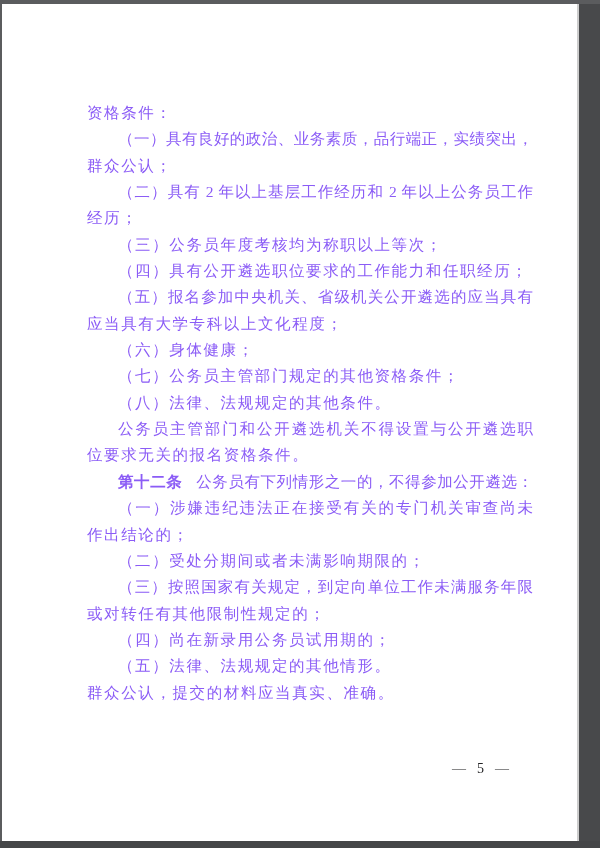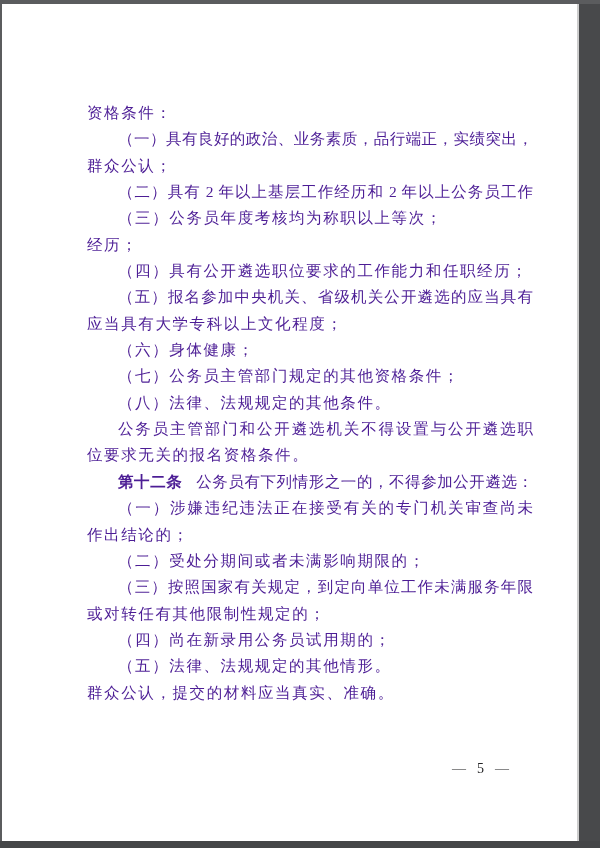--- a/index.html
+++ b/index.html
@@ -25,21 +25,21 @@
   .edge-bottom { position: absolute; bottom: 0; left: 0; width: 100%; height: 7px; background: #454648; z-index: 7; }
   .edge-right  { position: absolute; top: 0; right: 0; width: 21px; height: 100%; background: #48494b; border-left: 2px solid #cccccc; z-index: 5; }
 
   #document-body {
     position: absolute;
     left: 87px;
     top: 100px;
     width: 446px;
     font-size: 15.5px;
     line-height: 26.35px;
-    color: #4c1d95;
+    color: #8b5cf6;
   }
   .line {
     height: 26.35px;
     letter-spacing: 1.6px;
     white-space: nowrap;
   }
   .line.fill {
     letter-spacing: normal;
     white-space: normal;
     text-align: justify;
@@ -73,22 +73,22 @@
   <div class="edge-top"></div>
   <div class="edge-left"></div>
   <div class="edge-right"></div>
   <div class="edge-bottom"></div>
 
   <div id="document-body">
       <div class="line"><span>资格条件：</span></div>
       <div class="line indent fill"><span>（一）具有良好的政治、业务素质，品行端正，实绩突出，</span></div>
       <div class="line"><span>群众公认；</span></div>
       <div class="line indent fill"><span>（二）具有 2 年以上基层工作经历和 2 年以上公务员工作</span></div>
+      <div class="line"><span>经历；</span></div>
       <div class="line indent"><span>（三）公务员年度考核均为称职以上等次；</span></div>
-      <div class="line"><span>经历；</span></div>
       <div class="line indent"><span>（四）具有公开遴选职位要求的工作能力和任职经历；</span></div>
       <div class="line indent fill"><span>（五）报名参加中央机关、省级机关公开遴选的应当具有</span></div>
       <div class="line"><span>应当具有大学专科以上文化程度；</span></div>
       <div class="line indent"><span>（六）身体健康；</span></div>
       <div class="line indent"><span>（七）公务员主管部门规定的其他资格条件；</span></div>
       <div class="line indent"><span>（八）法律、法规规定的其他条件。</span></div>
       <div class="line indent fill"><span>公务员主管部门和公开遴选机关不得设置与公开遴选职</span></div>
       <div class="line"><span>位要求无关的报名资格条件。</span></div>
       <div class="line indent fill"><b class="article-number">第十二条</b><span>公务员有下列情形之一的，不得参加公开遴选：</span></div>
       <div class="line indent fill"><span>（一）涉嫌违纪违法正在接受有关的专门机关审查尚未</span></div>

